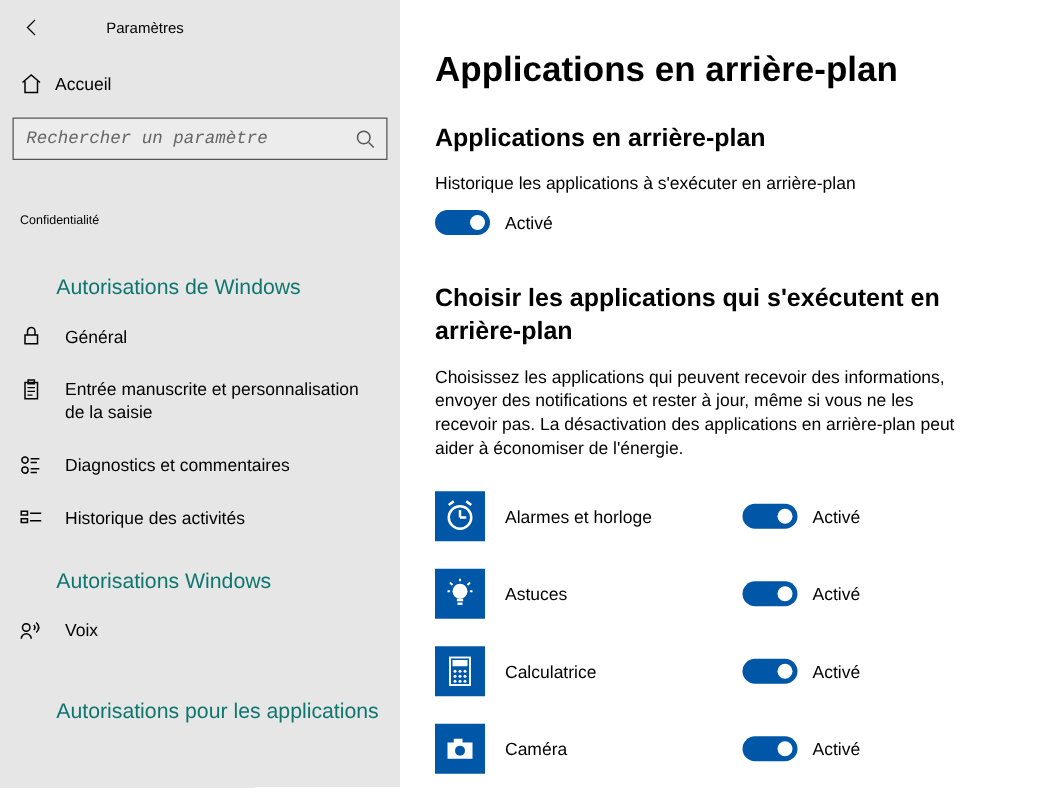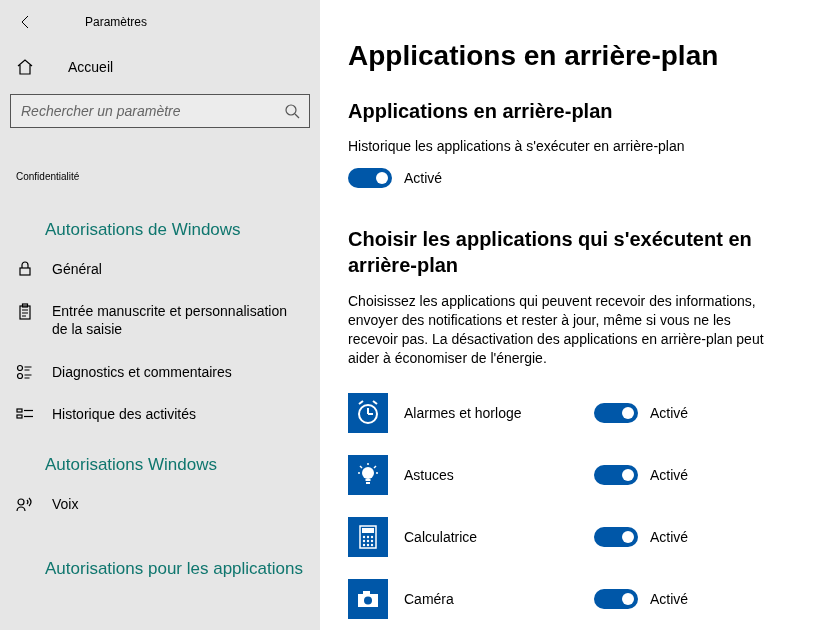--- a/index.html
+++ b/index.html
@@ -1,23 +1,23 @@
 <!DOCTYPE html>
 <html><head>
 <meta charset="utf-8">
 <style>
   * { box-sizing: border-box; margin: 0; padding: 0; }
   body { font-family: "Segoe UI", Tahoma, sans-serif; font-size: 14px; color: #000; background: #fff; width: 830px; height: 630px; overflow: hidden; display: flex; }
   .sidebar { width: 320px; background: #e6e6e6; height: 100%; padding: 12px 0 0 0; display: flex; flex-direction: column; }
   .titlebar { display: flex; align-items: center; padding: 0 16px 16px 16px; gap: 18px; }
   .back-btn { width: 20px; height: 20px; display:flex; align-items:center; justify-content:center; cursor:pointer; }
   .titlebar-title { font-size: 12px; margin-left: 31px; }
-  .home-row { display:flex; align-items:center; gap: 34px; padding: 10px 16px; cursor:pointer; }
+  .home-row { display:flex; align-items:center; gap: 10px; padding: 10px 16px; cursor:pointer; }
   .search-wrap { margin: 8px 10px 14px 10px; position: relative; }
-  .search-input { width: 100%; height: 34px; border: 1px solid #555; background: #ececec; padding: 0 36px 0 10px; font-size: 14px; font-family: Liberation Sans, sans-serif; outline: none; font-style: italic; color:#666; }
+  .search-input { width: 100%; height: 34px; border: 1px solid #555; background: #ececec; padding: 0 36px 0 10px; font-size: 14px; font-family: Liberation Mono, monospace; outline: none; font-style: italic; color:#666; }
   .search-input::placeholder { font-style: italic; color: #666; }
   .search-icon { position: absolute; right: 10px; top: 50%; transform: translateY(-50%); }
   .category { font-weight: 400; padding: 4px 16px 18px 16px; font-size: 10px; margin-top: 25px; }
   .section-hdr { color: #0f766e; font-size: 17px; padding: 20px 16px 8px 16px; margin-left: 29px; }
   .nav-item { display:flex; align-items:flex-start; gap: 18px; padding: 12px 16px; cursor:pointer; line-height: 1.3; }
   .nav-item .icon-slot { width: 18px; flex: 0 0 18px; display:flex; justify-content:center; margin-top:1px; }
   .nav-item .nav-label { flex: 1; }
   .main { flex: 1; padding: 40px 28px 0 28px; overflow:hidden; }
   h1.page-title { font-weight: 600; font-size: 28px; margin-bottom: 28px; }
   h2.sub-title { font-weight: 600; font-size: 20px; margin-bottom: 14px; }

